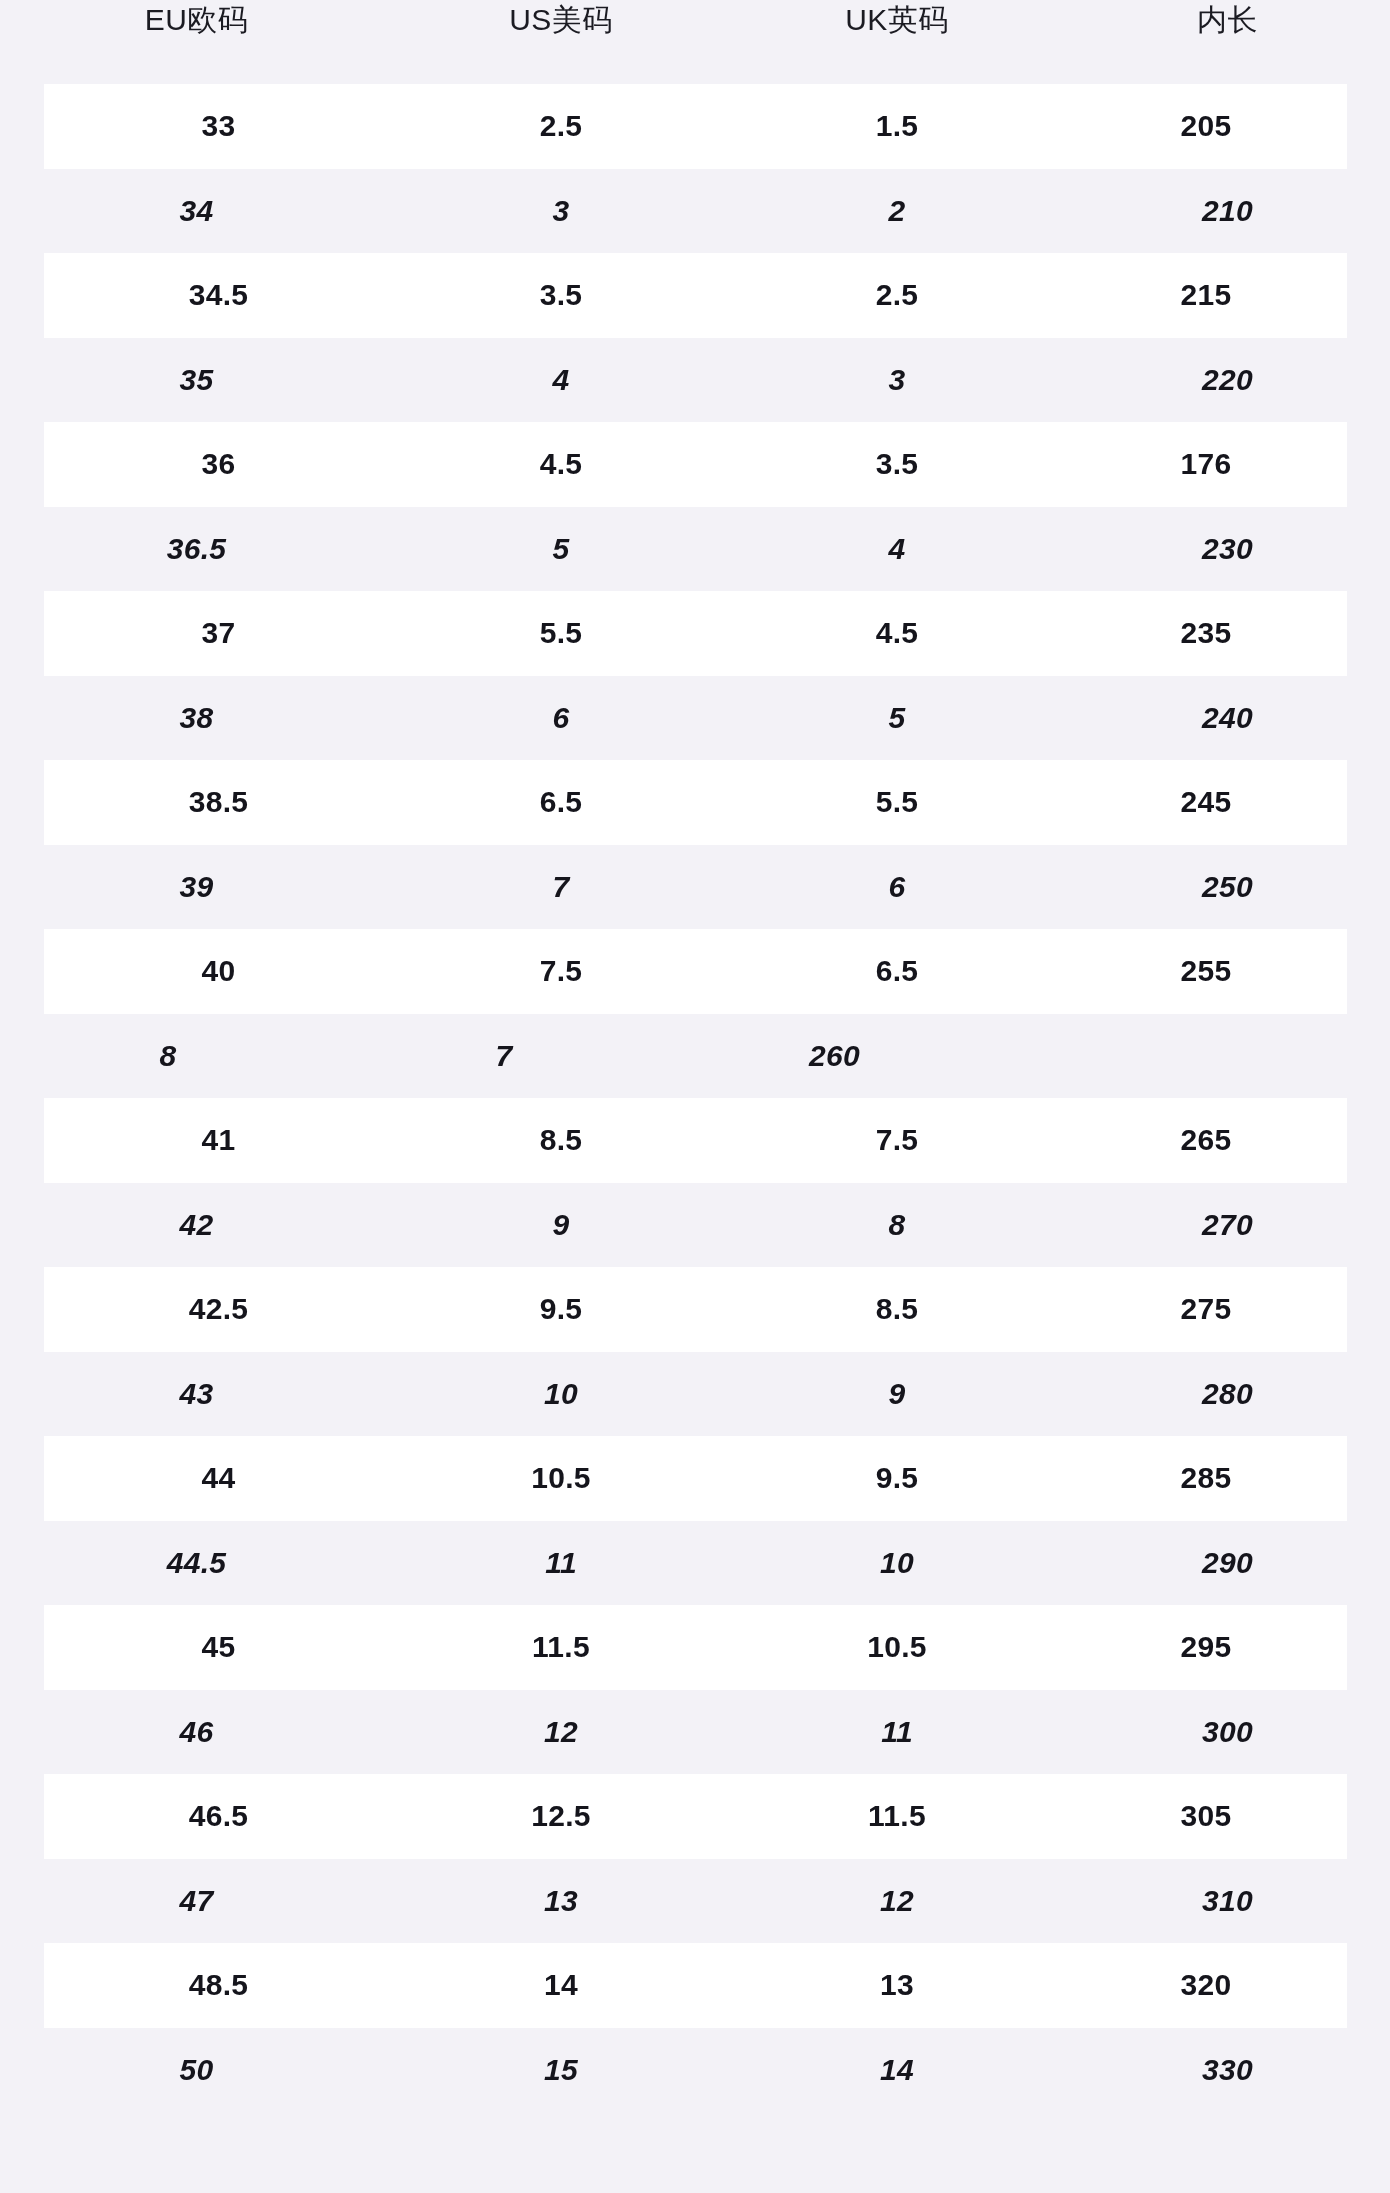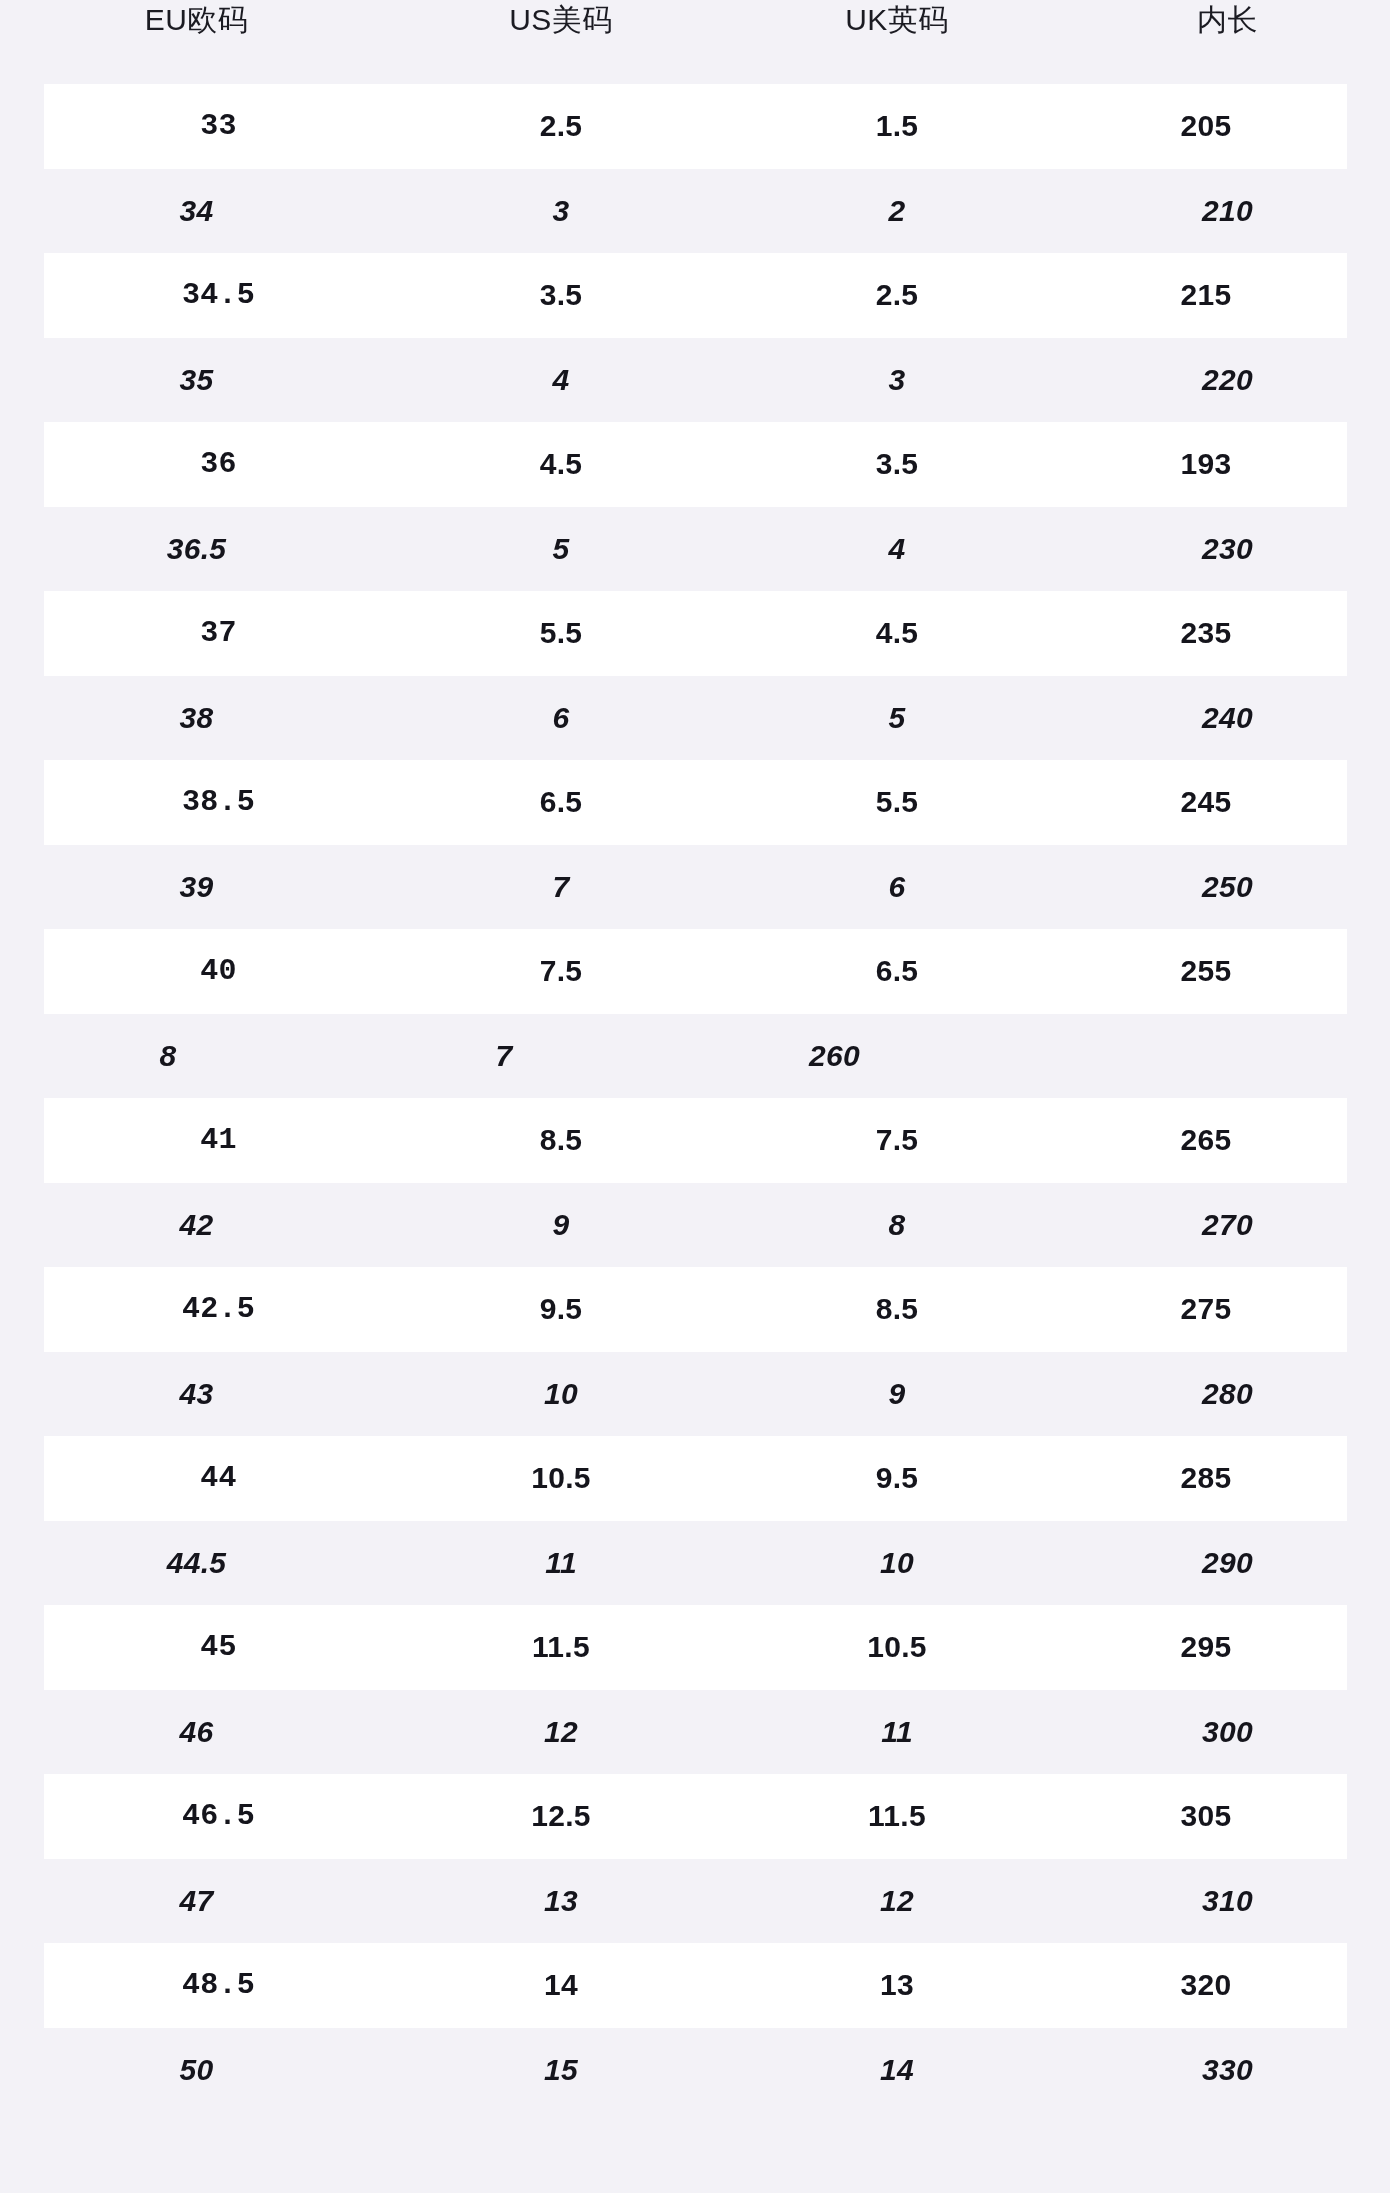--- a/index.html
+++ b/index.html
@@ -52,21 +52,21 @@
     font-weight: 700;
     color: #15151c;
     letter-spacing: 0.3px;
   }
   
   .col-0 { width: 393px; }
   .col-1 { width: 336px; }
   .col-2 { width: 336px; }
   .col-3 { width: 325px; }
   
-  .shade-light .col-0 { width: 349px; font-family: Liberation Mono, monospace; }
+  .shade-light .col-0 { width: 349px; }
   .shade-light .col-1 { width: 336px; }
   .shade-light .col-2 { width: 336px; }
   .shade-light .col-3 { width: 282px; }
   .table-footer {
     height: 55px;
     background: #f3f2f7;
   }
 </style>
 </head>
 <body>
@@ -102,21 +102,21 @@
       <div class="data-row shade-dark">
         <div class="data-cell col-0">35</div>
         <div class="data-cell col-1">4</div>
         <div class="data-cell col-2">3</div>
         <div class="data-cell col-3">220</div>
       </div>
       <div class="data-row shade-light">
         <div class="data-cell col-0">36</div>
         <div class="data-cell col-1">4.5</div>
         <div class="data-cell col-2">3.5</div>
-        <div class="data-cell col-3">193</div>
+        <div class="data-cell col-3">176</div>
       </div>
       <div class="data-row shade-dark">
         <div class="data-cell col-0">36.5</div>
         <div class="data-cell col-1">5</div>
         <div class="data-cell col-2">4</div>
         <div class="data-cell col-3">230</div>
       </div>
       <div class="data-row shade-light">
         <div class="data-cell col-0">37</div>
         <div class="data-cell col-1">5.5</div>

